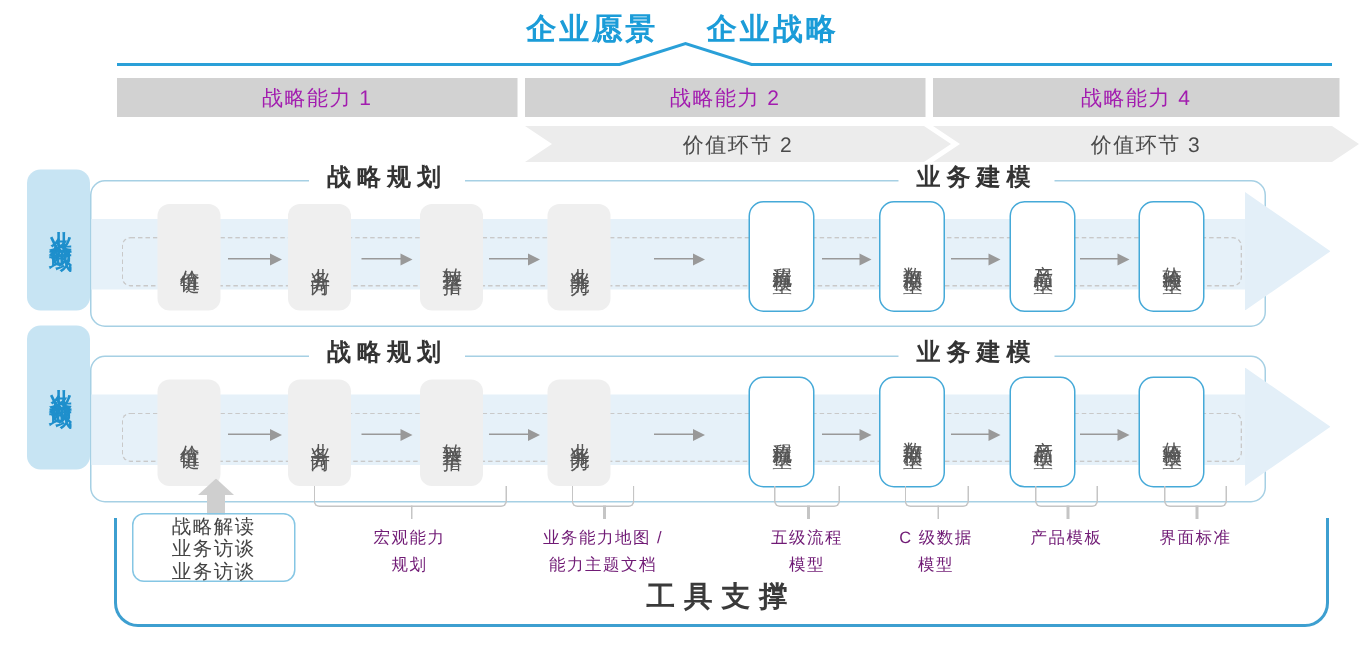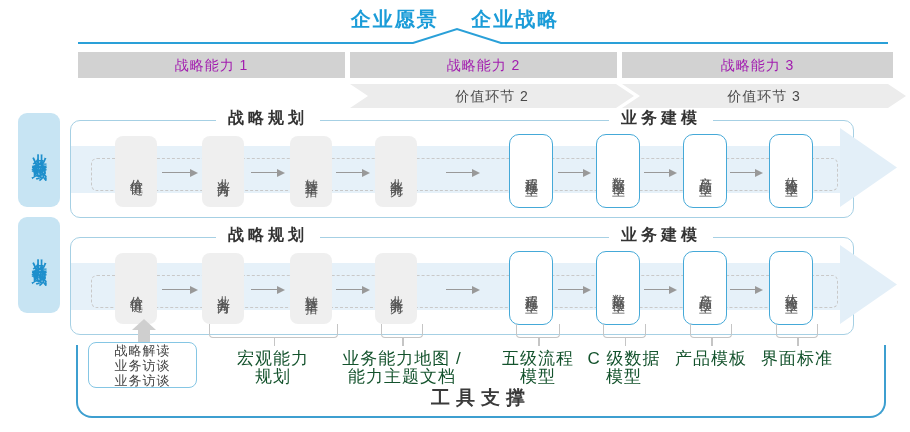--- a/index.html
+++ b/index.html
@@ -23,21 +23,21 @@
   .chev-first { clip-path: polygon(0 0, calc(100% - 18px) 0, 100% 50%, calc(100% - 18px) 100%, 0 100%); padding-right:18px; }
   .chev-next  { clip-path: polygon(0 0, calc(100% - 18px) 0, 100% 50%, calc(100% - 18px) 100%, 0 100%, 18px 50%); padding-left:18px; padding-right:18px; }
 
   
   .domain { position:absolute; left:18px; width:42px; background:#C7E4F3; border-radius:9px;
             display:flex; align-items:center; justify-content:center; }
   .domain span { writing-mode:vertical-rl; text-orientation:mixed; color:#1E8FCC; font-weight:bold;
                  font-size:15px; letter-spacing:4px; }
 
   
-  .panel { position:absolute; left:70px; width:784px; height:110px; }
+  .panel { position:absolute; left:60px; width:784px; height:110px; }
   .pborder { position:absolute; left:0; top:0; width:784px; height:98px;
              border:1.5px solid #A6D0E4; border-radius:10px; background:#fff; }
   .band { position:absolute; left:1px; top:26px; width:770px; height:47px; background:#E6F1F9; }
   .bandhead { position:absolute; left:770px; top:8px; width:57px; height:79px; background:#E3EFF8;
               clip-path:polygon(0 0, 100% 50%, 0 100%); }
   .dashedrect { position:absolute; left:21px; top:38px; width:747px; height:33px;
                 border:1.5px dashed #C9C9C9; border-radius:6px; }
   .phead { position:absolute; top:-12px; transform:translateX(-50%); background:#fff; padding:0 12px;
            font-size:16px; font-weight:bold; color:#333; letter-spacing:4px; white-space:nowrap; }
   .gbox, .bbox { position:absolute; display:flex; align-items:center; justify-content:center; }
@@ -58,21 +58,21 @@
 
   
   .practice-box { position:absolute; left:88px; top:342px; width:109px; height:46px;
                   border:1.5px solid #85C6E4; border-radius:8px; display:flex; flex-direction:column;
                   align-items:center; justify-content:center; }
   .practice-box span { display:block; font-size:13px; line-height:15px; color:#444; letter-spacing:1px; }
   .uparrow-head { position:absolute; left:132px; top:319px; width:24px; height:11px; background:#CFCFCF;
                   clip-path:polygon(50% 0, 100% 100%, 0 100%); }
   .uparrow-shaft { position:absolute; left:138px; top:330px; width:12px; height:13px; background:#CFCFCF; }
   .ann { position:absolute; top:350px; transform:translateX(-50%); text-align:center; white-space:nowrap; }
-  .ann span { display:block; font-size:17px; line-height:18px; color:#14532d; letter-spacing:1px; }
+  .ann span { display:block; font-size:11px; line-height:18px; color:#701a75; letter-spacing:1px; }
 
   
   .tools { position:absolute; left:64px; top:345px; width:810px; height:73px;
            border-left:2px solid #3D9FD0; border-right:2px solid #3D9FD0; border-bottom:2px solid #3D9FD0;
            border-radius:0 0 16px 16px;margin-left:12px; }
   .tools-title { position:absolute; left:50%; bottom:5px; transform:translateX(-50%);
                  font-size:19px; font-weight:bold; color:#3a3a3a; letter-spacing:6px; white-space:nowrap; }
 </style>
 </head>
 <body>
@@ -82,21 +82,21 @@
   <div class="title-row">
     <span>企业愿景</span>
     <span>企业战略</span>
   </div>
   <svg class="topline" width="910" height="50">
     <path d="M78 43 L413 43 L457 29 L501 43 L888 43"></path>
   </svg>
 
   <div class="capbar" style="left:78px;width:267px">战略能力 1</div>
   <div class="capbar" style="left:350px;width:267px">战略能力 2</div>
-  <div class="capbar" style="left:622px;width:271px">战略能力 3</div>
+  <div class="capbar" style="left:622px;width:271px">战略能力 4</div>
 
   <div class="chev chev-next" style="left:350px;width:284px">价值环节 2</div>
   <div class="chev chev-next" style="left:622px;width:284px">价值环节 3</div>
 
   <div class="domain" style="top:113px;height:94px">
     <span>业务领域 1</span>
   </div>
   <div class="domain" style="top:217px;height:96px">
     <span>业务领域 2</span>
   </div>

